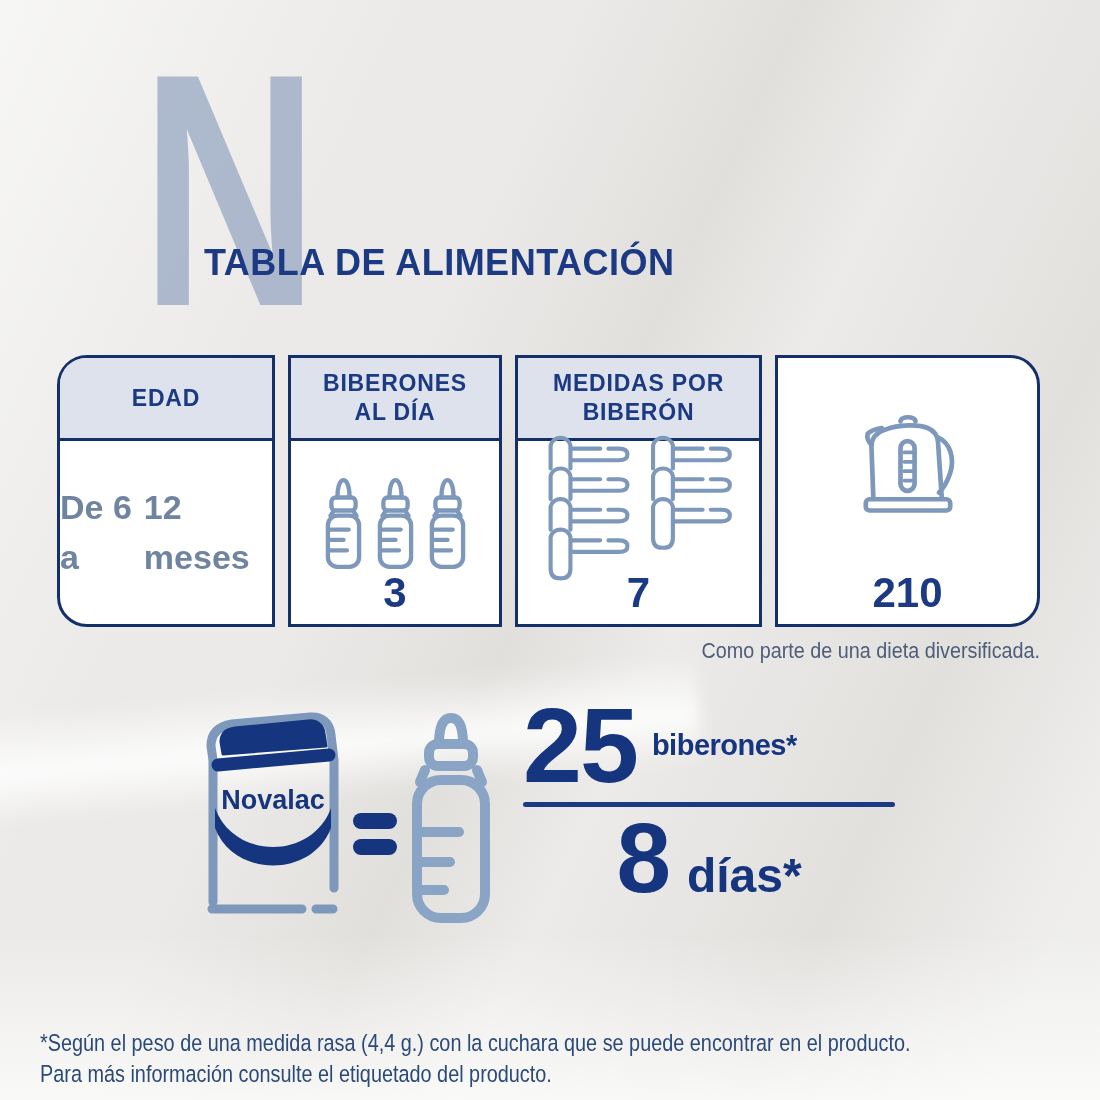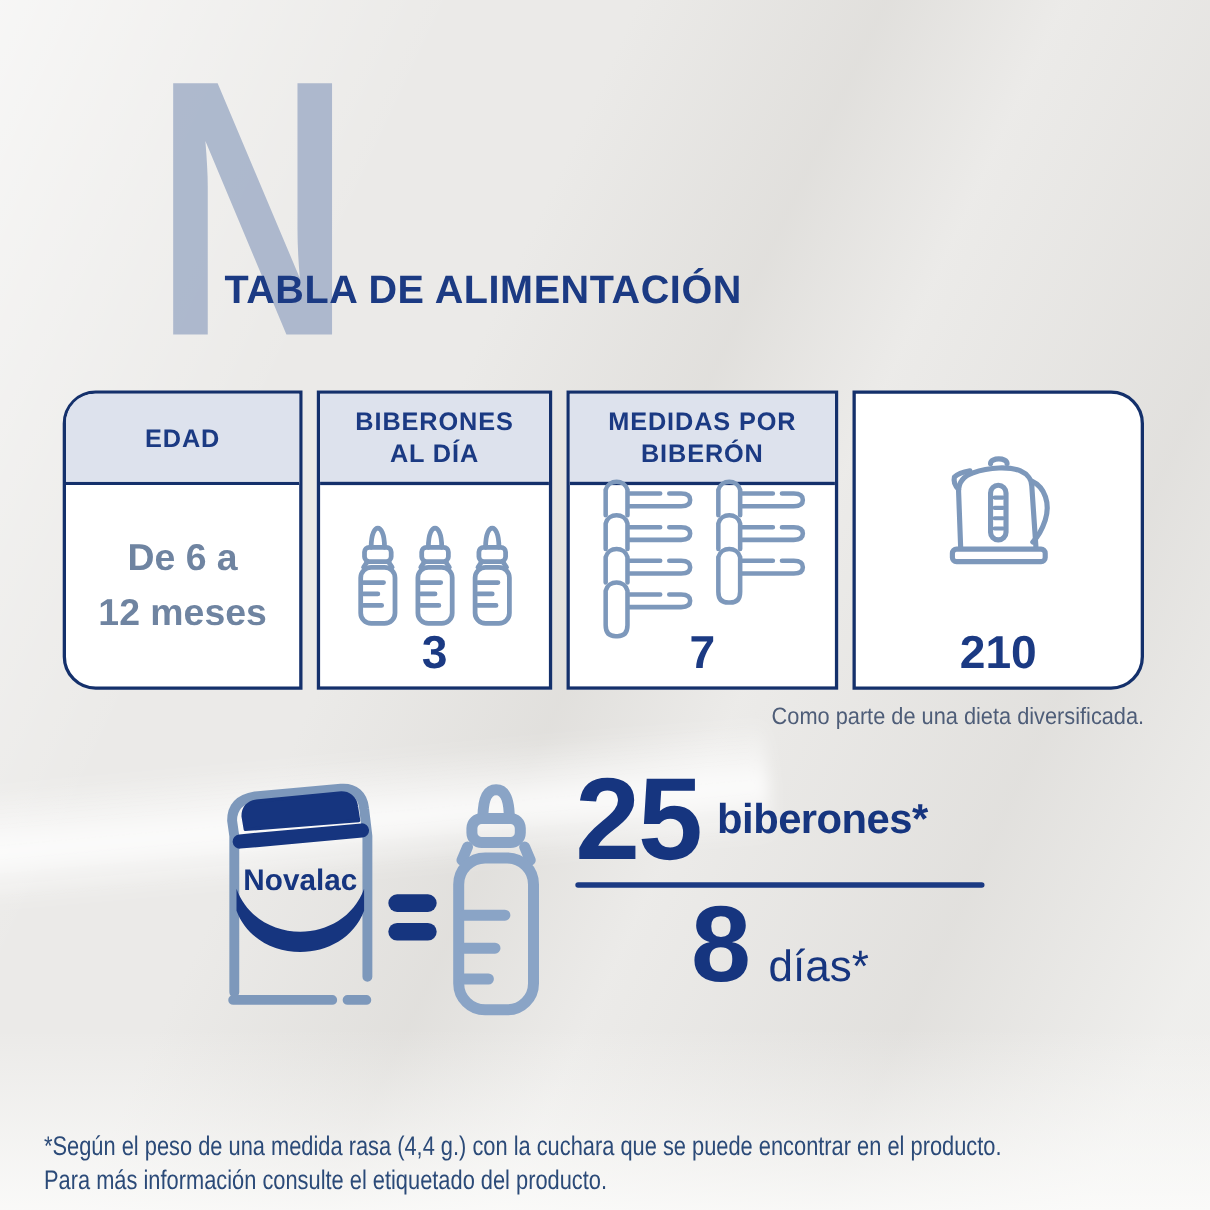--- a/index.html
+++ b/index.html
@@ -43,41 +43,41 @@
     flex:0 0 80px;height:80px;background:#dde2ed;border-bottom:3px solid #14306b;
     display:flex;flex-direction:column;align-items:center;justify-content:center;
     color:#1b3a83;font-weight:bold;font-size:23px;line-height:1.25;text-align:center;letter-spacing:.8px;
   }
   .tcol-1 .th{border-radius:26px 0 0 0;}
   .tcol-4 .th{border-radius:0 26px 0 0;}
   .tbody{flex:1;display:flex;flex-direction:column;align-items:center;min-height:0;}
   .icon-wrap{flex:1;display:flex;align-items:center;justify-content:center;min-height:0;}
   .cell-value{font-size:42px;font-weight:bold;color:#1b3a83;margin-bottom:10px;line-height:1;}
   .age{
-    flex:1;display:flex;flex-direction:column;align-items:center;justify-content:center;
+    flex:1;display:flex;flex-direction:row;align-items:center;justify-content:center;
     color:#6f84a1;font-weight:bold;font-size:34px;line-height:1.45;
   }
   .bottles-row{display:flex;gap:5px;align-items:flex-end;}
   .note{
     position:absolute;right:60px;top:639px;font-size:21.5px;color:#4e5d78;
     transform:scaleX(.92);transform-origin:right top;white-space:nowrap;
   }
   
   .can-icon{position:absolute;left:198px;top:708px;}
   .equals-icon{position:absolute;left:353px;top:813px;display:flex;flex-direction:column;gap:10px;}
   .equals-icon .bar{width:44px;height:16px;border-radius:8px;background:#16357f;}
   .bottle-lg-icon{position:absolute;left:401px;top:712px;}
   .fraction{position:absolute;left:523px;top:703px;width:372px;color:#16357f;}
   .frac-top{display:flex;align-items:center;gap:15px;}
   .frac-value-lg{font-size:106px;font-weight:bold;line-height:.8;letter-spacing:-2px;}
-  .frac-label{font-size:38px;font-weight:bold;letter-spacing:-.5px;}
+  .frac-label{font-size:29px;font-weight:bold;letter-spacing:-.5px;}
   .frac-line{height:5px;background:#1b3a83;margin-top:14px;border-radius:2.5px;}
   .frac-bottom{display:flex;align-items:baseline;justify-content:center;gap:16px;margin-top:12px;}
   .frac-value-md{font-size:98px;font-weight:bold;line-height:.8;}
-  .frac-label-sm{font-size:40px;font-weight:normal;}
+  .frac-label-sm{font-size:48px;font-weight:bold;}
   
   .footnote{
     position:absolute;left:40px;top:1027px;font-size:24.5px;line-height:31px;color:#2b4a78;
     transform:scaleX(.81);transform-origin:left top;white-space:nowrap;
   }
 </style>
 </head>
 <body>
 
 <svg width="0" height="0" style="position:absolute" aria-hidden="true">

